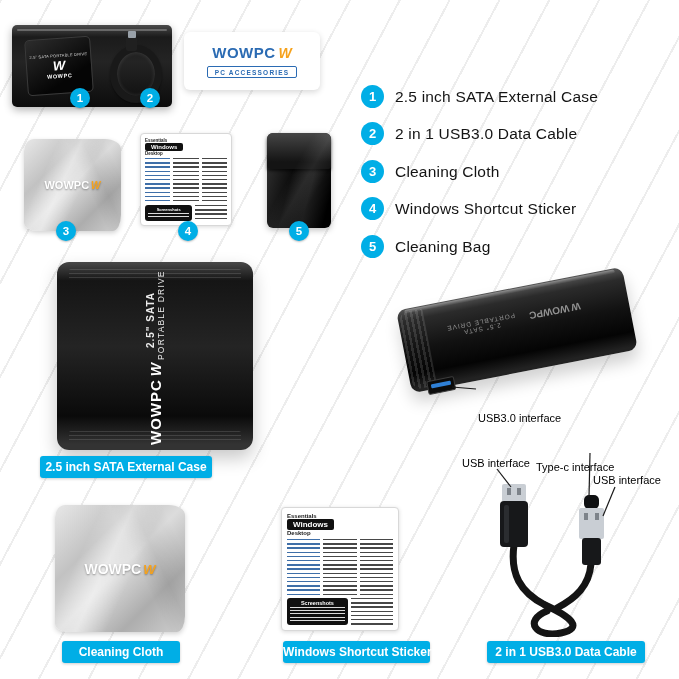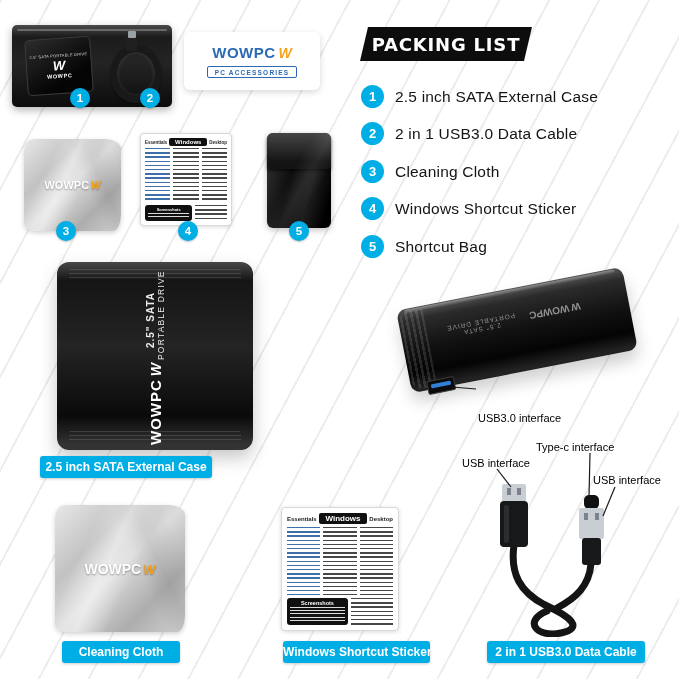--- a/index.html
+++ b/index.html
@@ -62,21 +62,21 @@
     text-shadow:0 1px 2px rgba(0,0,0,.35);}
   .cloth-sm .cl-name{font-size:11px;} .cloth-sm .cl-mark{font-size:10px;}
   .cloth-lg .cl-name{font-size:14px;} .cloth-lg .cl-mark{font-size:13px;}
   .cl-mark{color:#f6a21c;font-style:italic;}
 
   
   .sticker{position:absolute;background:#fff;border:1px solid #d8d8d8;border-radius:4px;
     box-shadow:0 1px 4px rgba(0,0,0,.15);display:flex;flex-direction:column;box-sizing:border-box;}
   .sticker-sm{width:92px;height:93px;padding:4px;gap:2px;}
   .sticker-lg{width:118px;height:124px;padding:5px;gap:3px;}
-  .st-head{display:flex;align-items:center;justify-content:space-between;}
+  .st-head{display:flex;align-items:flex-start;justify-content:space-between;flex-direction:column;}
   .st-h-side{font-weight:bold;color:#222;}
   .sticker-sm .st-h-side{font-size:4.5px;} .sticker-lg .st-h-side{font-size:6px;}
   .st-h-pill{background:#101010;color:#fff;font-weight:bold;padding:1px 6px;border-radius:2px;}
   .sticker-sm .st-h-pill{font-size:6px;} .sticker-lg .st-h-pill{font-size:8px;}
   .st-body{flex:1;display:flex;gap:3px;}
   .st-col{flex:1;background-image:repeating-linear-gradient(180deg,#474747 0 1.4px,transparent 1.4px 4.2px);}
   .st-col-blue{background-image:repeating-linear-gradient(180deg,#3f6fa8 0 1.4px,transparent 1.4px 4.2px);}
   .st-foot{display:flex;gap:3px;}
   .sticker-sm .st-foot{height:16px;} .sticker-lg .st-foot{height:27px;}
   .st-black{flex:1.3;background:#101010;border-radius:3px;padding:2px 3px;display:flex;flex-direction:column;gap:1px;}
@@ -157,42 +157,39 @@
   </div>
 
   <div class="abs brand-card">
     <div class="bc-logo">
       <span class="bc-name">WOWPC</span>
       <span class="bc-mark">W</span>
     </div>
     <div class="bc-tag">PC ACCESSORIES</div>
   </div>
 
-  <div class="banner">
-    <span>PACKING LIST</span>
-  </div>
   <div class="pl-row" style="top:85px;">
     <span class="pl-num">1</span>
     <span class="pl-label">2.5 inch SATA External Case</span>
   </div>
   <div class="pl-row" style="top:122px;">
     <span class="pl-num">2</span>
     <span class="pl-label">2 in 1 USB3.0 Data Cable</span>
   </div>
   <div class="pl-row" style="top:160px;">
     <span class="pl-num">3</span>
     <span class="pl-label">Cleaning Cloth</span>
   </div>
   <div class="pl-row" style="top:197px;">
     <span class="pl-num">4</span>
     <span class="pl-label">Windows Shortcut Sticker</span>
   </div>
   <div class="pl-row" style="top:235px;">
     <span class="pl-num">5</span>
-    <span class="pl-label">Shortcut Bag</span>
+    <span class="pl-label">Cleaning Bag</span>
   </div>
 
   <div class="cloth cloth-sm" style="left:24px;top:139px;width:97px;height:92px;">
     <div class="cloth-sheen"></div>
     <div class="cloth-logo">
       <span class="cl-name">WOWPC</span>
       <span class="cl-mark">W</span>
     </div>
   </div>
   <div class="badge" style="left:56px;top:221px;">3</div>
@@ -299,21 +296,21 @@
     <rect x="54" y="43" width="5" height="38" rx="2" fill="#2b2d30"></rect>
     <rect x="134" y="33" width="15" height="14" rx="5" fill="#0f1012"></rect>
     <rect x="129" y="46" width="25" height="31" rx="2" fill="#c9ced4"></rect>
     <rect x="134" y="51" width="4" height="7" fill="#7d838a"></rect>
     <rect x="145" y="51" width="4" height="7" fill="#7d838a"></rect>
     <rect x="132" y="76" width="19" height="27" rx="3" fill="#17181a"></rect>
   </svg>
   <div class="pill" style="left:487px;top:641px;width:158px;">2 in 1 USB3.0 Data Cable</div>
 
   <div class="ann" style="left:478px;top:383px;margin-top:29px;">USB3.0 interface</div>
-  <div class="ann" style="left:536px;top:441px;">Type-c interface</div>
+  <div class="ann" style="left:536px;top:461px;">Type-c interface</div>
   <div class="ann" style="left:462px;top:457px;">USB interface</div>
   <div class="ann" style="left:593px;top:474px;">USB interface</div>
 
   <svg class="overlay" width="679" height="679">
     <line x1="476" y1="389" x2="452" y2="387" stroke="#1a1a1a" stroke-width="1.2"></line>
     <line x1="590" y1="453" x2="589" y2="497" stroke="#1a1a1a" stroke-width="1.2"></line>
     <line x1="497" y1="469" x2="511" y2="487" stroke="#1a1a1a" stroke-width="1.2"></line>
     <line x1="615" y1="487" x2="603" y2="516" stroke="#1a1a1a" stroke-width="1.2"></line>
   </svg>
 

